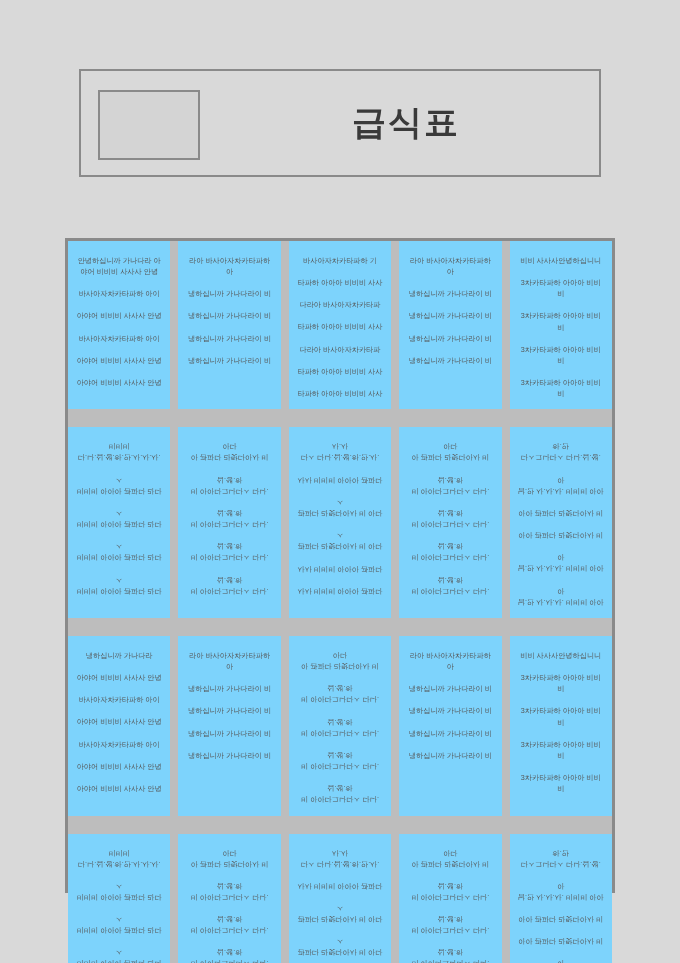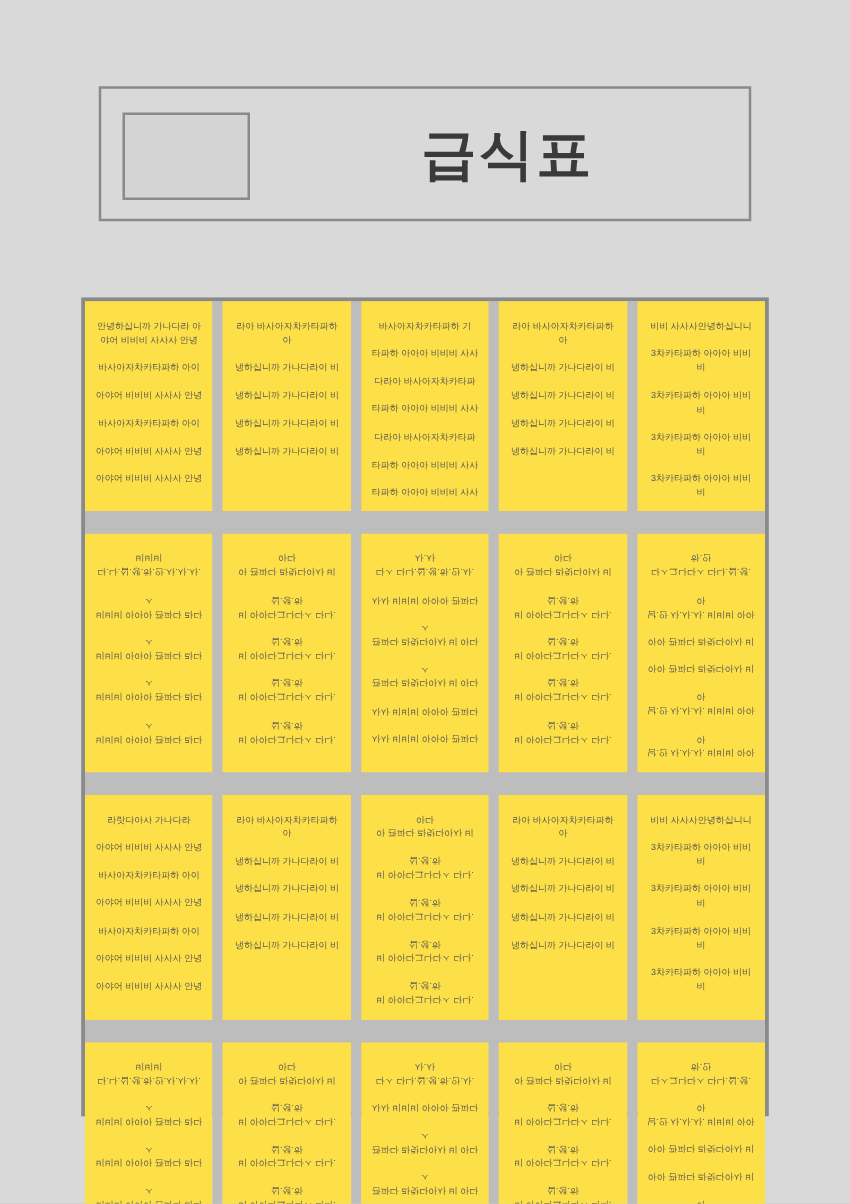--- a/index.html
+++ b/index.html
@@ -43,21 +43,21 @@
   }
   .header-title {
     position: absolute;
     left: 130px;
     top: 0;
     width: 390px;
     height: 104px;
     display: flex;
     align-items: center;
     justify-content: center;
-    font-size: 44px;
+    font-size: 34px;
     font-weight: bold;
     color: #3a3a3a;
     letter-spacing: 2px;
   }
 
   
   .table-wrap {
     position: absolute;
     left: 65px;
     top: 238px;
@@ -72,21 +72,21 @@
     height: 100%;
     border-collapse: collapse;
     table-layout: fixed;
   }
   table.menu-table td {
     vertical-align: top;
     padding: 0;
     border: 0;
   }
   .cell {
-    background: #fde047;
+    background: #7dd3fc;
     height: 100%;
     box-sizing: border-box;
     padding: 14px 8px 10px 8px;
     display: block;
   }
   .cell p {
     margin: 0 0 11px 0;
     font-size: 7.2px;
     line-height: 1.55;
     color: #555;
@@ -228,21 +228,21 @@
                 <p class="flip">남.안 사.사.사. 비비비 아아아</p>
               </div>
             </td>
           </tr>
           <tr class="rowgap" style="height: 18px;">
             <td colspan="9"></td>
           </tr>
           <tr style="height: 110px;">
             <td>
               <div class="cell">
-                <p>라랏다아사 가나다라</p>
+                <p>냉하십니까 가나다라</p>
                 <p>아야어 비비비 사사사 안녕</p>
                 <p>바사아자차카타파하 아이</p>
                 <p>아야어 비비비 사사사 안녕</p>
                 <p>바사아자차카타파하 아이</p>
                 <p>아야어 비비비 사사사 안녕</p>
                 <p>아야어 비비비 사사사 안녕</p>
               </div>
             </td>
             <td class="colgap" style="width: 8px;"></td>
             <td>

